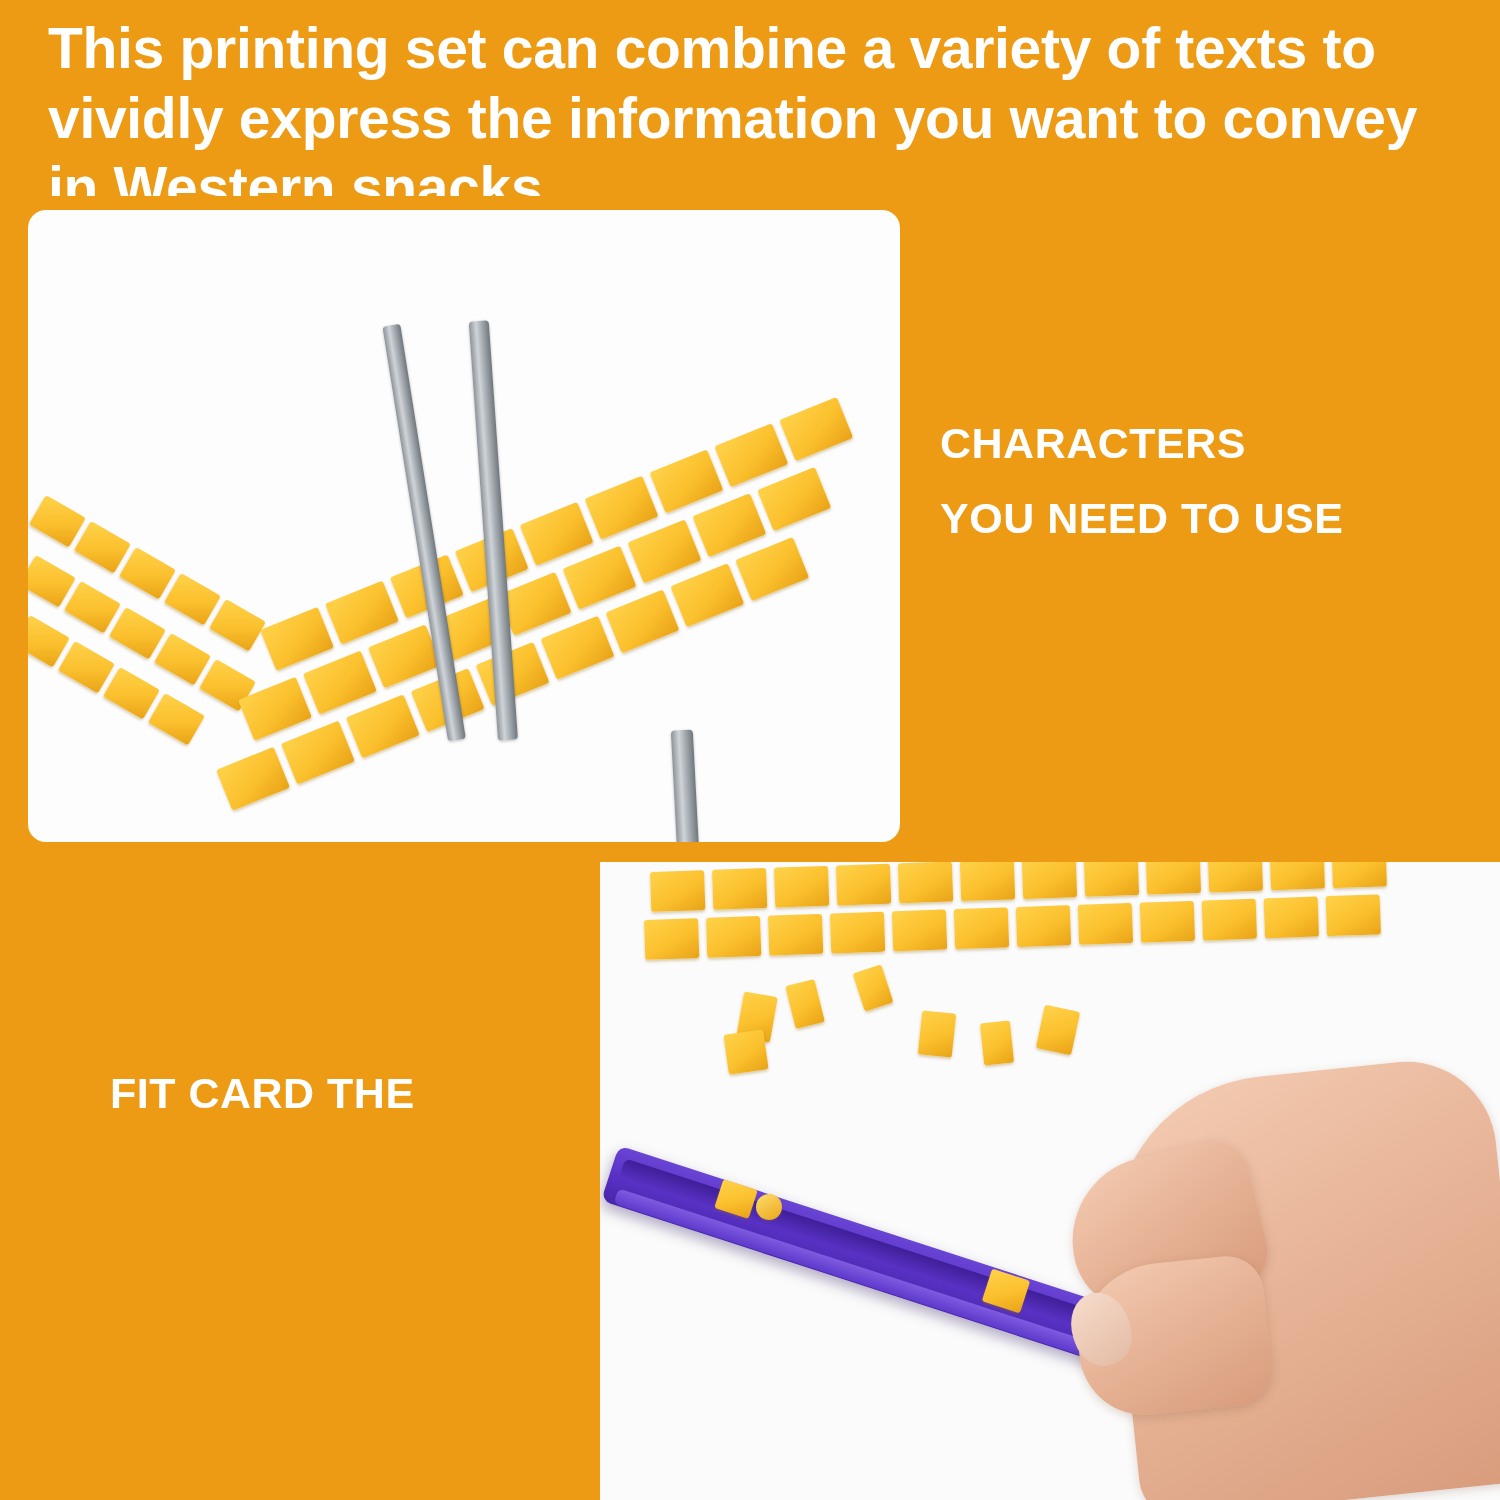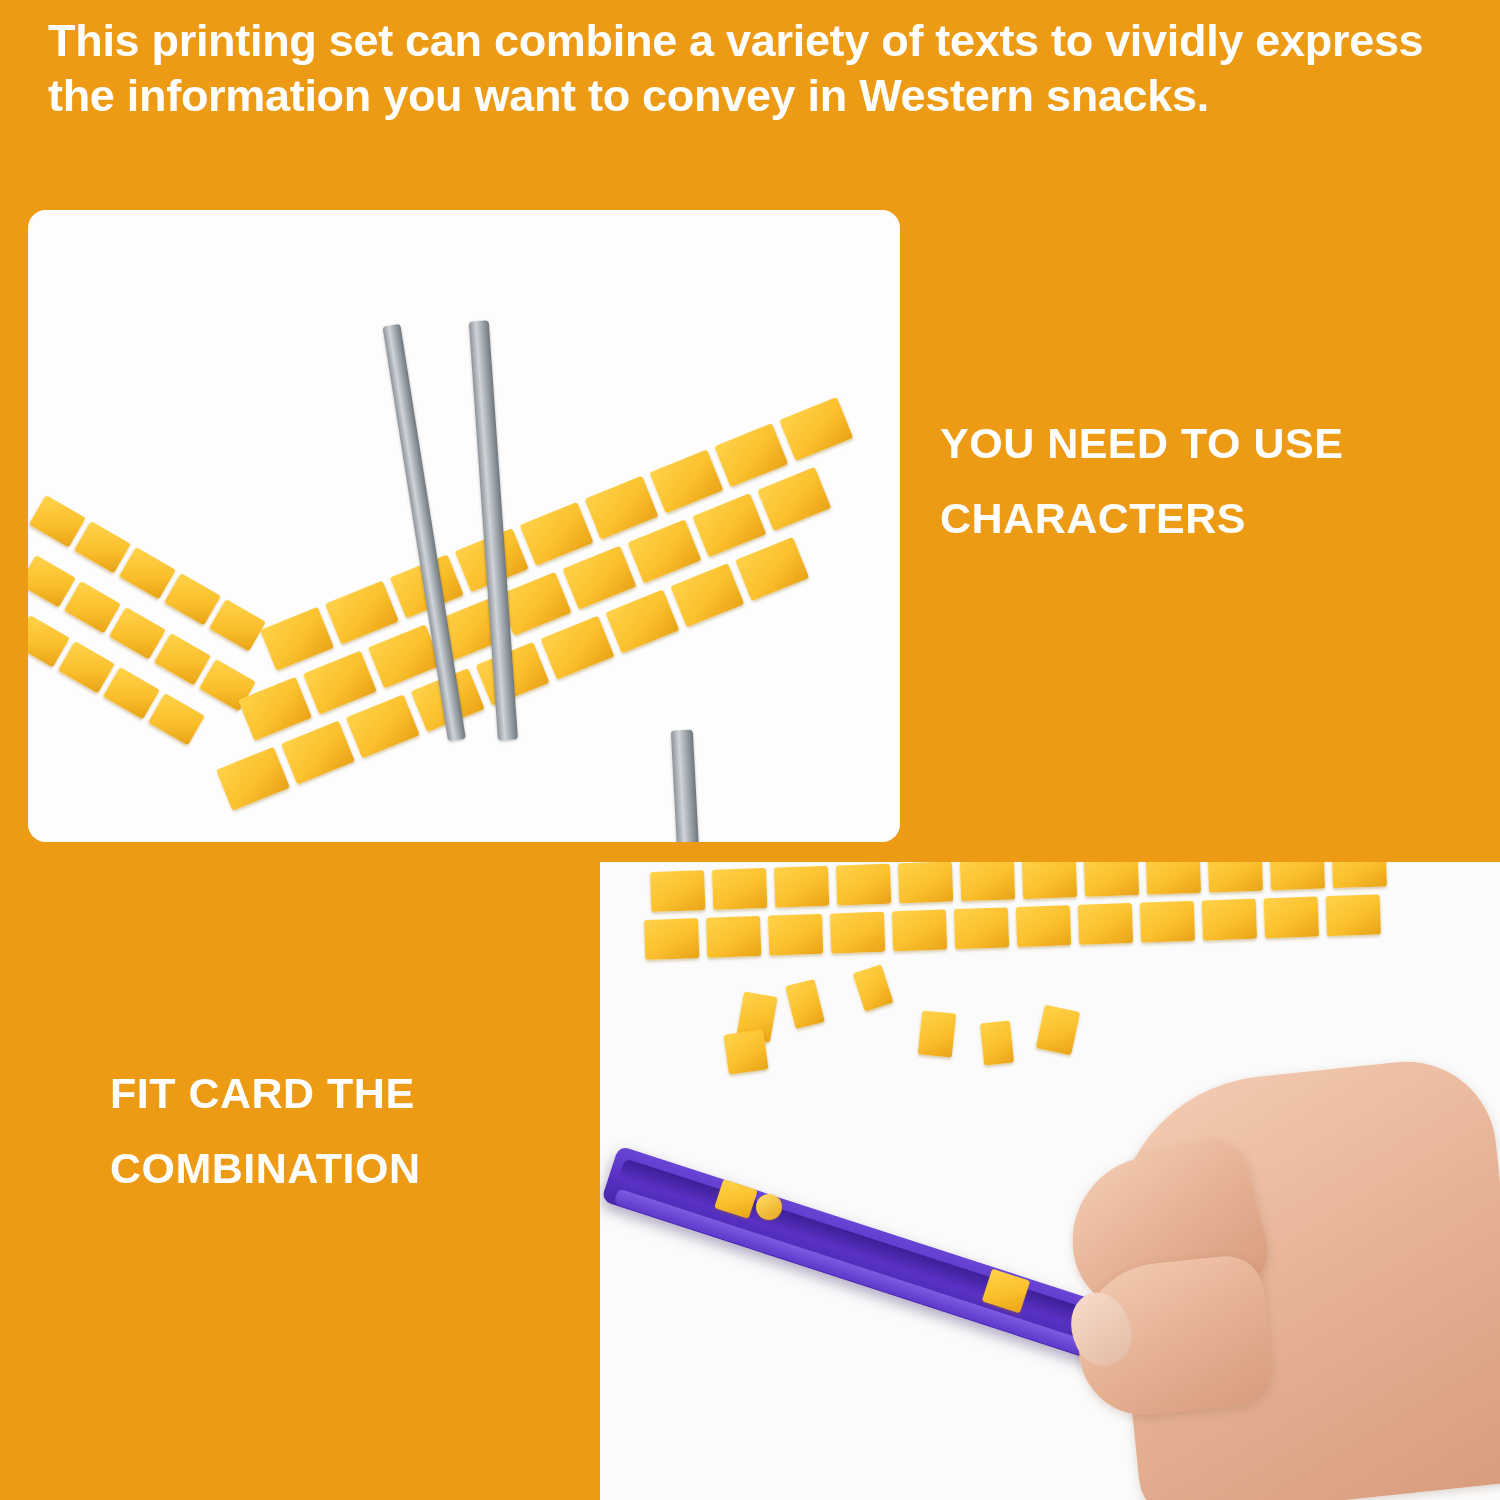--- a/index.html
+++ b/index.html
@@ -21,21 +21,21 @@
   .headline-band {
     position: absolute;
     left: 0; top: 0;
     width: 1500px;
     height: 196px;
     background: #ED9B15;
     padding: 14px 40px 0 48px;
   }
   .headline-text {
     color: #ffffff;
-    font-size: 45px;
+    font-size: 57px;
     font-weight: bold;
     line-height: 1.22;
     letter-spacing: -0.3px;
   }
 
   
   .panel-one {
     position: absolute;
     left: 0; top: 196px;
     width: 1500px;
@@ -222,30 +222,29 @@
       <div class="scissors">
         <div class="blade" style="left:420px; top:110px; width:18px; height:420px; transform: rotate(-9deg); transform-origin: bottom center;"></div>
         <div class="blade" style="left:470px; top:110px; width:20px; height:420px; transform: rotate(-4deg); transform-origin: bottom center;"></div>
 
         <div class="blade" style="left:648px; top:520px; width:22px; height:200px; transform: rotate(-3deg);"></div>
 
       </div>
     </div>
 
     <div class="caption-right">
+      <div>CHARACTERS</div>
       <div>YOU NEED TO USE</div>
-      <div>CHARACTERS</div>
     </div>
   </div>
 
   <div class="panel-two">
 
     <div class="caption-left">
       <div>FIT CARD THE</div>
-      <div>COMBINATION</div>
     </div>
 
     <div class="photo-fit">
 
       <div class="tile-strip" style="left:50px; top:10px; transform: rotate(-2deg);">
         <div class="tile" style="left:0px;  width:54px; height:40px;"></div>
         <div class="tile" style="left:62px; width:54px; height:40px;"></div>
         <div class="tile" style="left:124px;width:54px; height:40px;"></div>
         <div class="tile" style="left:186px;width:54px; height:40px;"></div>
         <div class="tile" style="left:248px;width:54px; height:40px;"></div>

